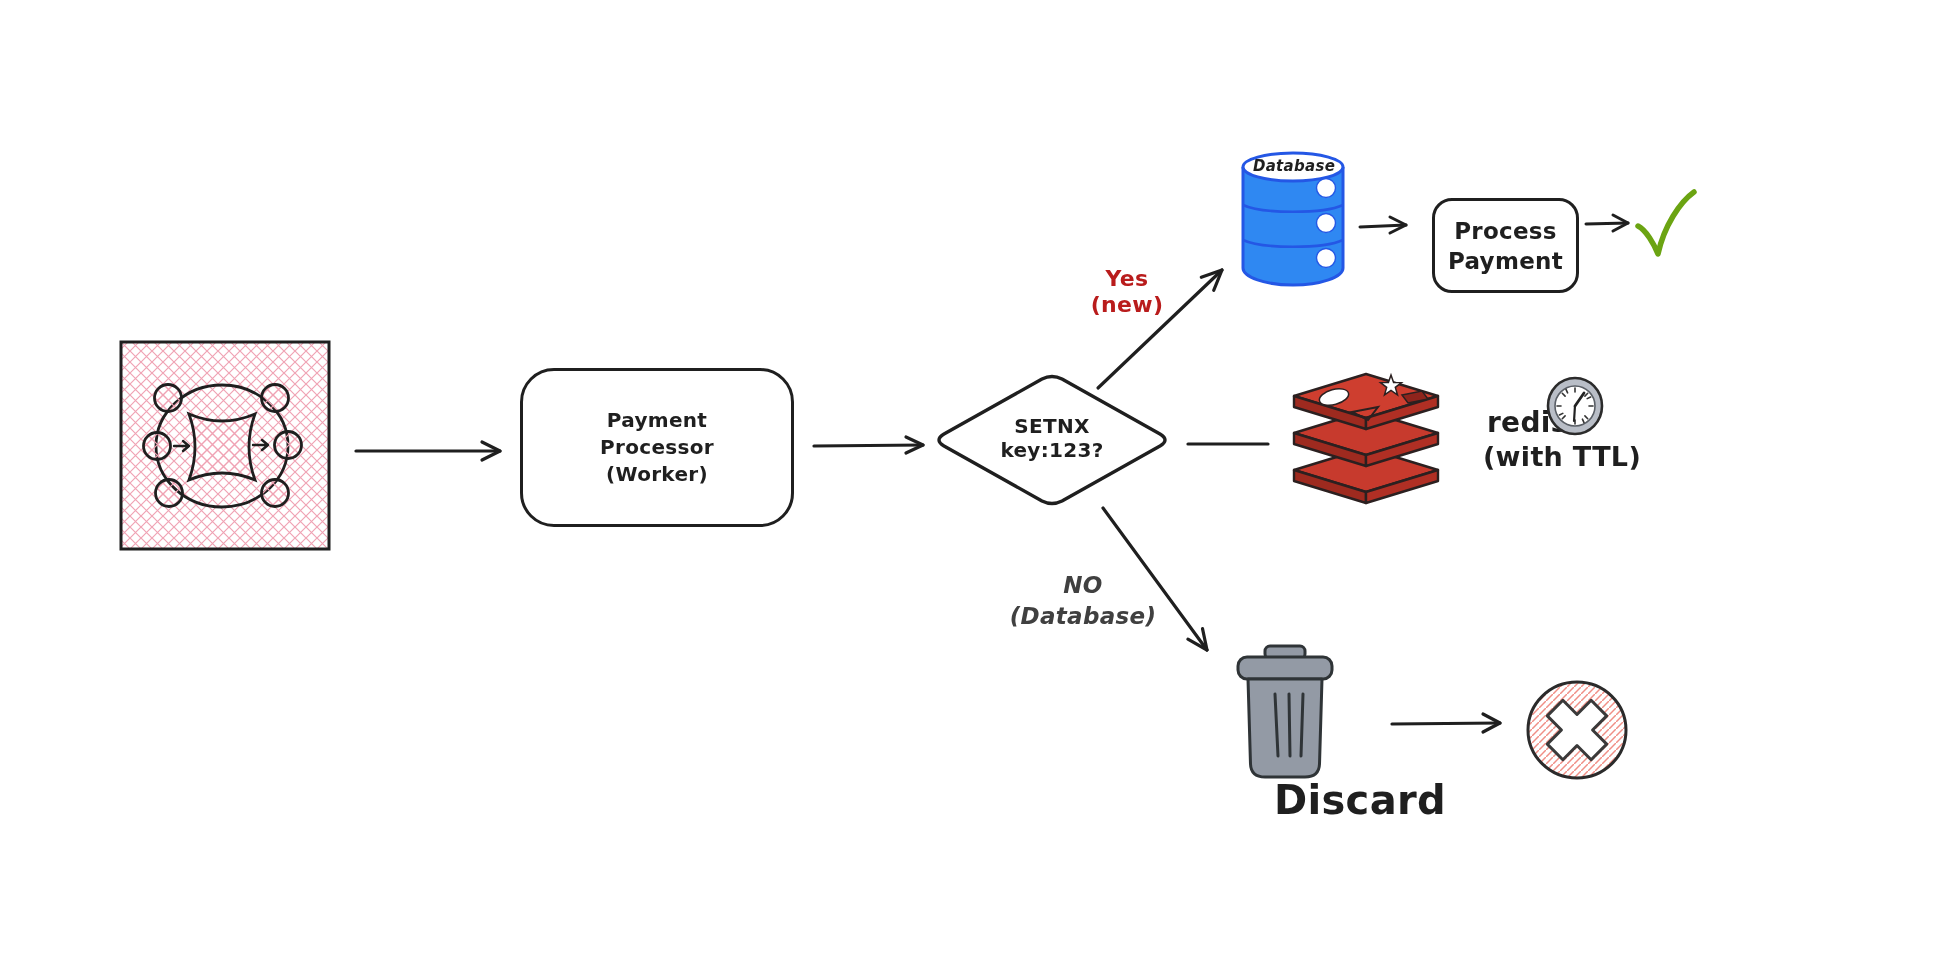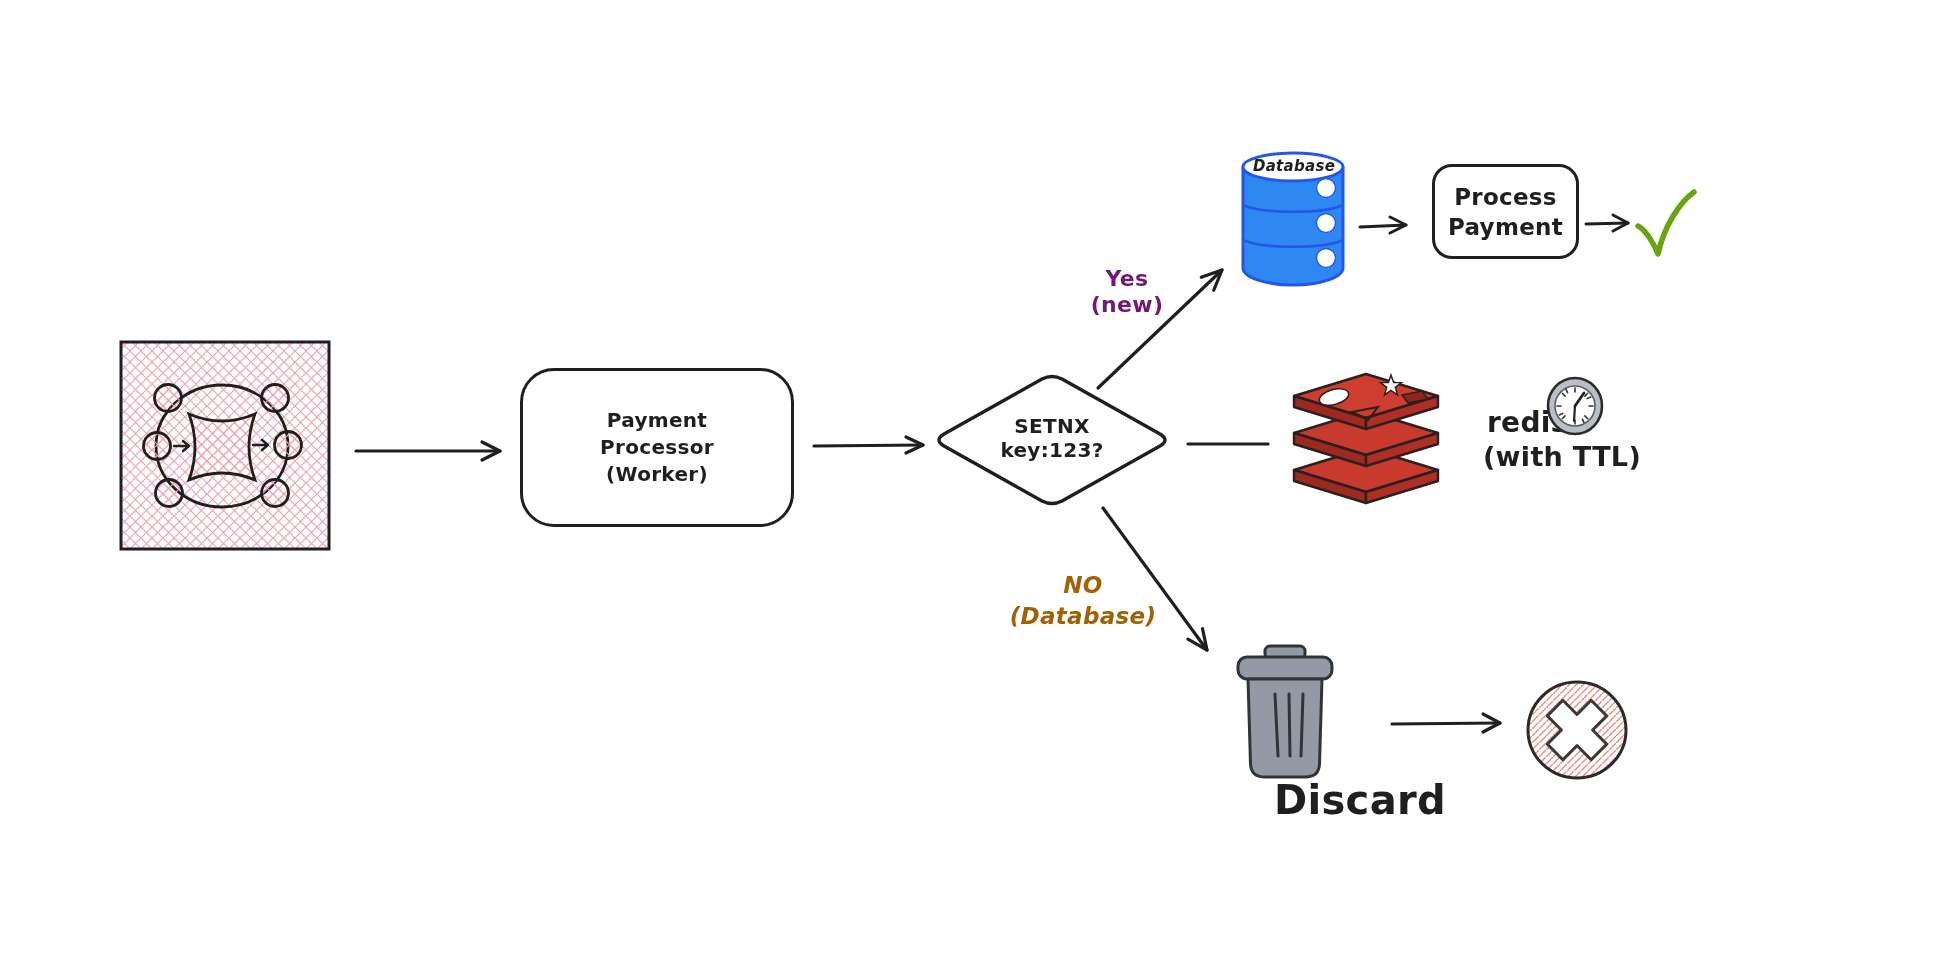--- a/index.html
+++ b/index.html
@@ -3,26 +3,26 @@
 <meta charset="utf-8">
 <style>
   html,body{margin:0;padding:0;background:#ffffff;}
   #canvas{position:relative;width:1936px;height:962px;background:#ffffff;overflow:hidden;
           font-family:"DejaVu Sans",sans-serif;color:#1f1f1f;}
   .abs{position:absolute;}
   .hand{font-weight:600;letter-spacing:.3px;line-height:1.2;}
   .node-box{position:absolute;border:3px solid #1f1f1f;background:#fff;display:flex;
             flex-direction:column;align-items:center;justify-content:center;text-align:center;}
   .pp-box{left:520px;top:368px;width:268px;height:153px;border-radius:34px;font-size:20px;line-height:27px;}
-  .process-box{left:1432px;top:164px;width:141px;height:89px;border-radius:20px;font-size:23px;line-height:30px;}
+  .process-box{left:1432px;top:198px;width:141px;height:89px;border-radius:20px;font-size:23px;line-height:30px;}
   .lbl{position:absolute;text-align:center;}
   .mq-label{left:105px;top:551px;width:240px;font-size:21px;line-height:26px;}
   .diamond-label{left:952px;top:414px;width:200px;font-size:20px;line-height:24px;}
-  .yes-label{left:1082px;top:266px;width:90px;font-size:22px;line-height:26px;color:#701a75;}
-  .no-label{left:998px;top:570px;width:170px;font-size:23px;line-height:31px;color:#a16207;font-style:italic;}
+  .yes-label{left:1082px;top:266px;width:90px;font-size:22px;line-height:26px;color:#b91c1c;}
+  .no-label{left:998px;top:570px;width:170px;font-size:23px;line-height:31px;color:#404040;font-style:italic;}
   .db-label{left:1244px;top:157px;width:100px;font-size:15px;line-height:18px;font-style:italic;}
   .redis-word{left:1464px;top:406px;width:120px;text-align:left;font-size:28px;margin-left:23px;}
   .ttl-word{left:1462px;top:441px;width:200px;text-align:center;font-size:27px;}
   .discard-label{left:1274px;top:776px;width:155px;font-size:40px;}
   svg{position:absolute;overflow:visible;}
   .ink{stroke:#1f1f1f;stroke-linecap:round;stroke-linejoin:round;fill:none;}
 </style>
 </head>
 <body>
 

